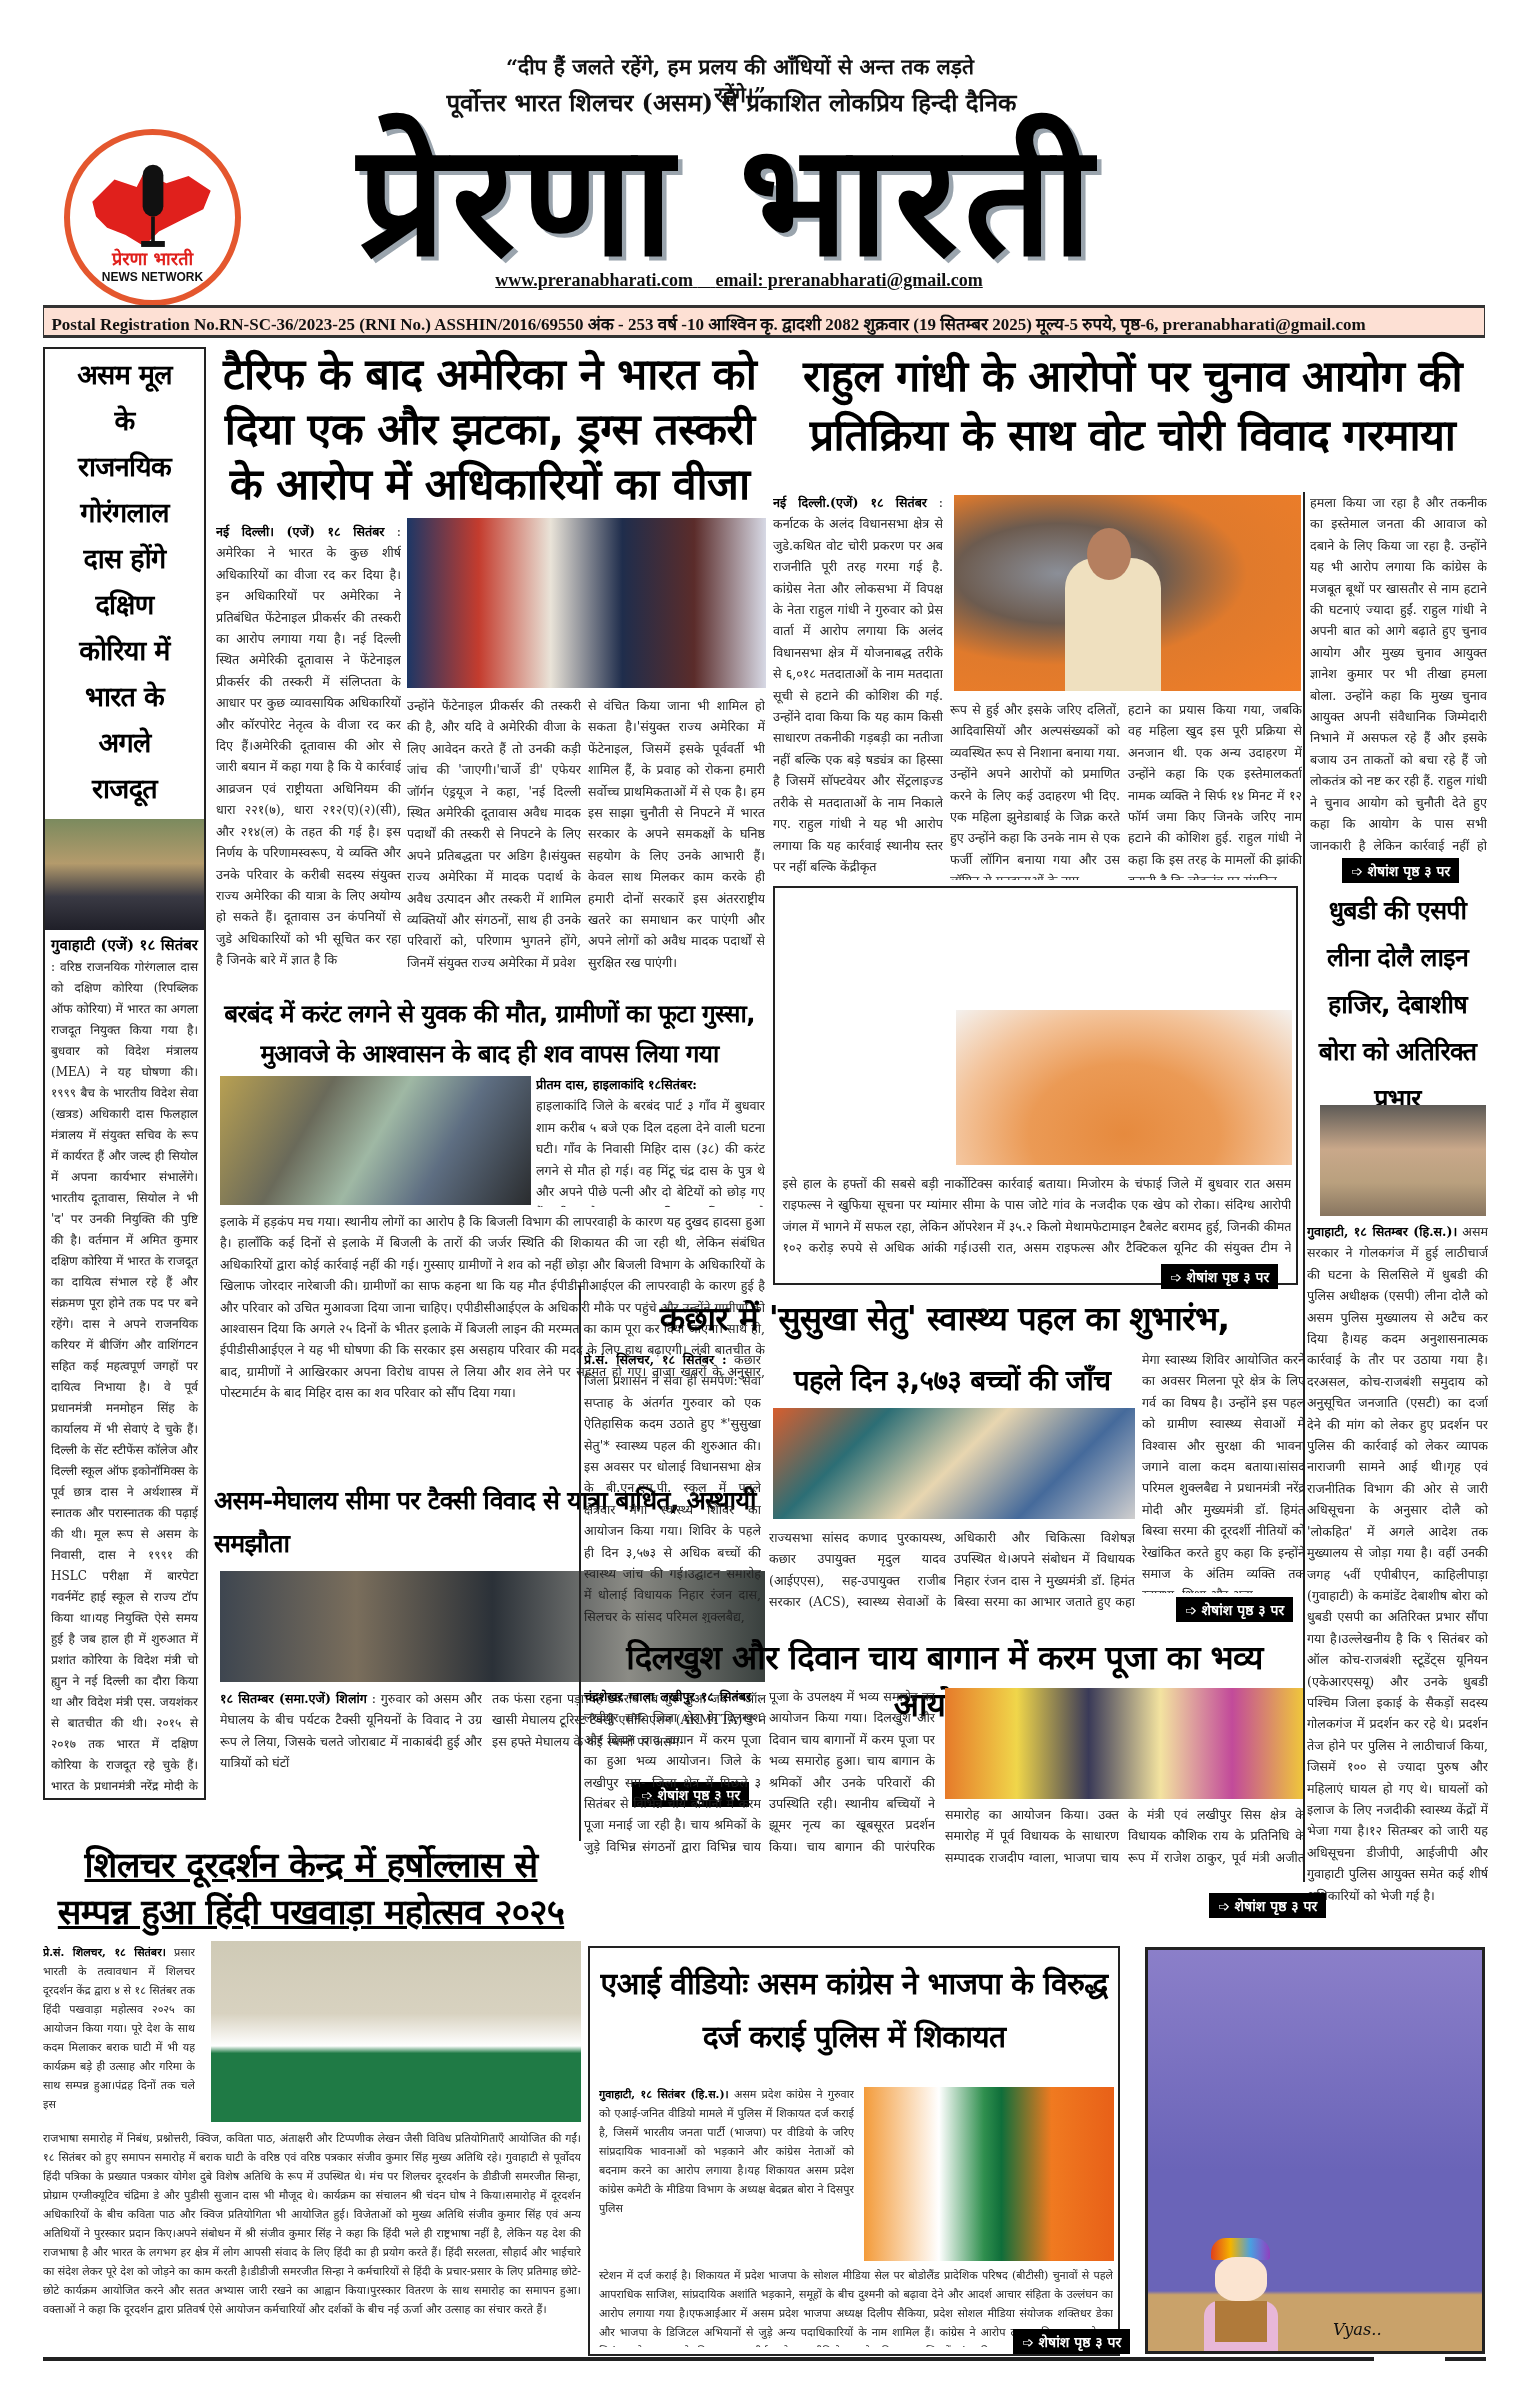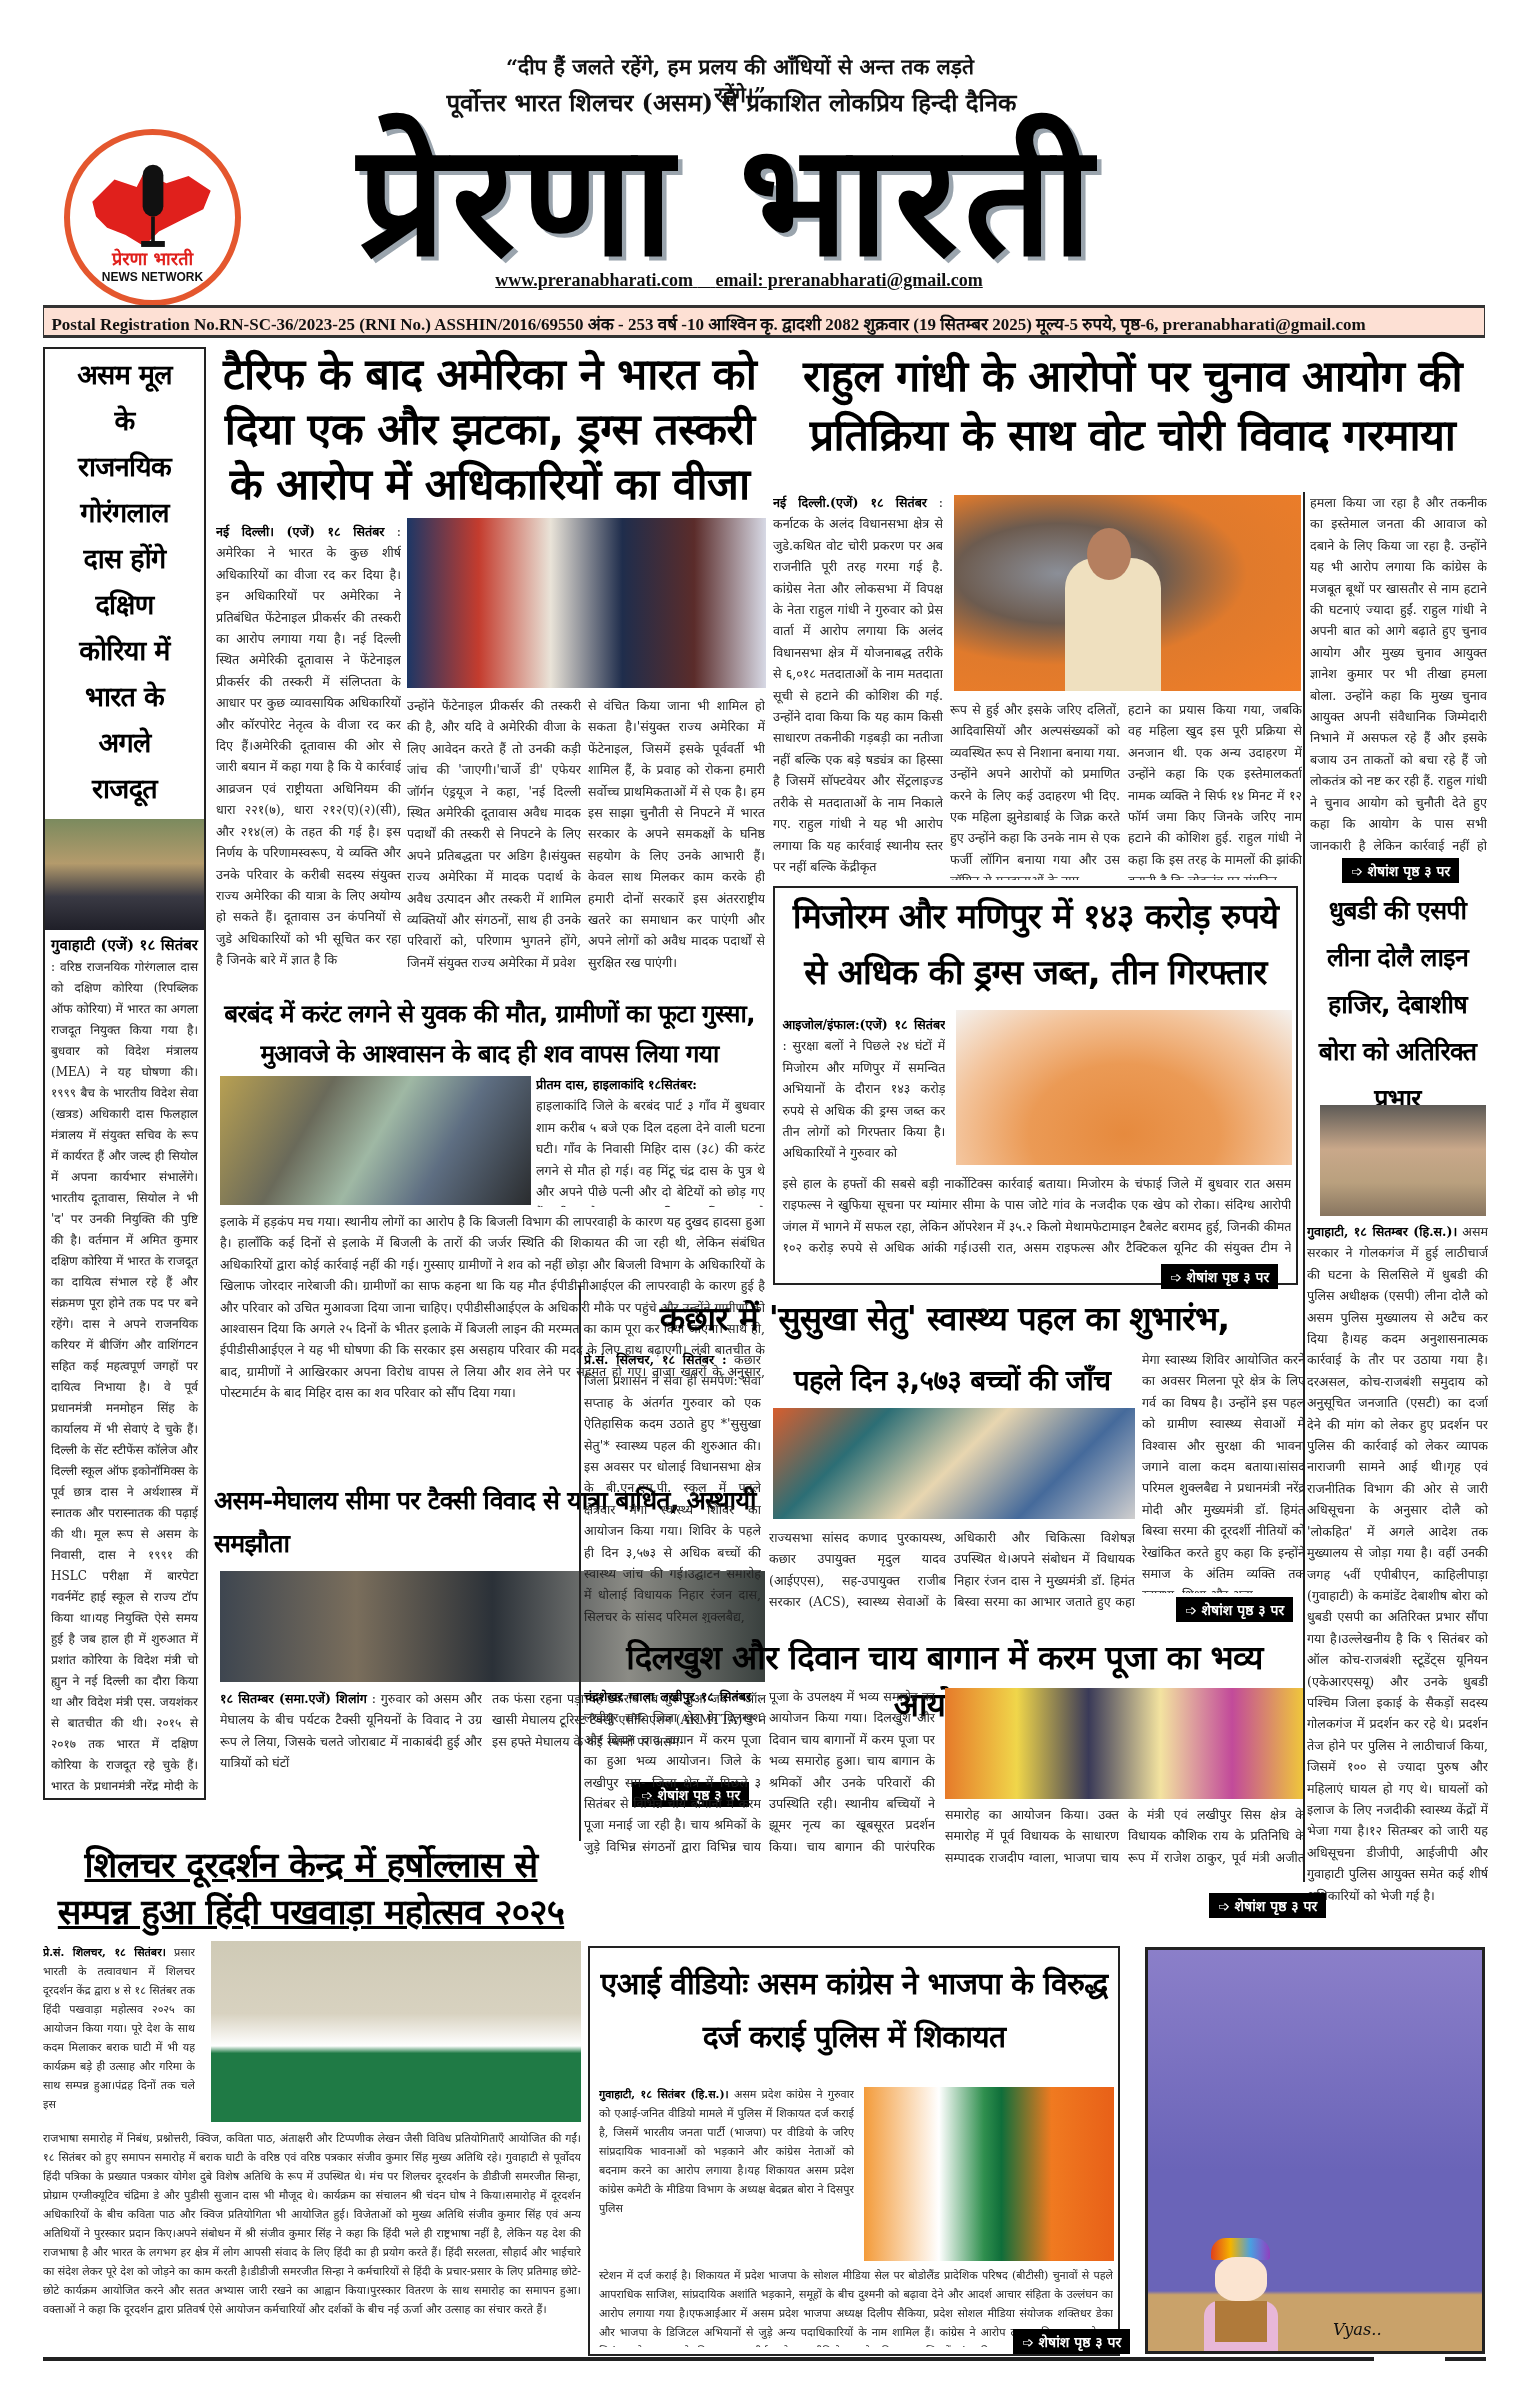--- a/index.html
+++ b/index.html
@@ -88,25 +88,20 @@
 <div class="abs hl" style="left:214px; top:1479px; width:551px; font-size:25px; line-height:43px; text-align:left;">असम-मेघालय सीमा पर टैक्सी विवाद से यात्रा बाधित, अस्थायी समझौता</div>
 <div class="photo" style="left:220px; top:1571px; width:545px; height:111px; background:linear-gradient(90deg,#3e4650 0%,#7a6e5c 25%,#2b3138 50%,#8c8c86 75%,#39403e 100%);"></div>
 <div class="abs body-text" style="left:220px; top:1688px; width:262px; height:111px;">
   <span class="byline">१८ सितम्बर (समा.एजें) शिलांग</span>
   <span>: गुरुवार को असम और मेघालय के बीच पर्यटक टैक्सी यूनियनों के विवाद ने उग्र रूप ले लिया, जिसके चलते जोराबाट में नाकाबंदी हुई और यात्रियों को घंटों</span>
 </div>
 <div class="abs body-text" style="left:492px; top:1688px; width:274px; height:89px;">तक फंसा रहना पड़ा।यह टकराव तब शुरू हुआ जब **ऑल खासी मेघालय टूरिस्ट टैक्सी एसोसिएशन (AKMTTA)** ने इस हफ्ते मेघालय के कई स्थानों पर असम-</div>
 <div class="more" style="left:632px; top:1782px;">➩ शेषांश पृष्ठ ३ पर</div>
 
 <div class="abs boxed" style="left:773px; top:886px; width:525px; height:399px; overflow:hidden;">
-  <div class="hl" style="font-size:34px; line-height:56px; padding:0 4.4px;">मिजोरम और मणिपुर में १४३ करोड़ रुपये से अधिक की ड्रग्स जब्त, तीन गिरफ्तार</div>
-  <div class="body-text" style="position:absolute; left:7.4px; top:126px; width:163px; height:155px;">
-    <span class="byline">आइजोल/इंफाल:(एजें) १८ सितंबर</span>
-    <span>: सुरक्षा बलों ने पिछले २४ घंटों में मिजोरम और मणिपुर में समन्वित अभियानों के दौरान १४३ करोड़ रुपये से अधिक की ड्रग्स जब्त कर तीन लोगों को गिरफ्तार किया है। अधिकारियों ने गुरुवार को</span>
-  </div>
   <div style="position:absolute; left:181px; top:122px; width:336px; height:155px; background:radial-gradient(ellipse at 50% 80%,#e68a3e 0%,#eb9a55 40%,#f3c39a 70%,#f4f1ee 100%);"></div>
   <div class="body-text" style="position:absolute; left:7.4px; top:285px; width:509px; height:89px;">इसे हाल के हफ्तों की सबसे बड़ी नार्कोटिक्स कार्रवाई बताया। मिजोरम के चंफाई जिले में बुधवार रात असम राइफल्स ने खुफिया सूचना पर म्यांमार सीमा के पास जोटे गांव के नजदीक एक खेप को रोका। संदिग्ध आरोपी जंगल में भागने में सफल रहा, लेकिन ऑपरेशन में ३५.२ किलो मेथामफेटामाइन टैबलेट बरामद हुई, जिनकी कीमत १०२ करोड़ रुपये से अधिक आंकी गई।उसी रात, असम राइफल्स और टैक्टिकल यूनिट की संयुक्त टीम ने आइजोल जिले के जेम्बावंक में एक संदिग्ध तस्कर को पकड़ा। उसकी पहचान चंफाई निवासी २५ वर्षीय लालछुआनमाविया के रूप में हुई। उसके पास से १२ ग्राम हेरोइन बरामद हुई, जिसकी कीमत ८.४ लाख रुपये बताई गई। आरोपी और जब्त माल को मिजोरम एक्साइज एंड नारकोटिक्स विभाग को सौंप दिया गया।</div>
 </div>
 <div class="more" style="left:1161px; top:1264px;">➩ शेषांश पृष्ठ ३ पर</div>
 
 <div class="abs hl" style="left:1307px; top:887px; width:181px; font-size:25px; line-height:47px;">धुबडी की एसपी लीना दोलै लाइन हाजिर, देबाशीष बोरा को अतिरिक्त प्रभार</div>
 <div class="photo" style="left:1320px; top:1105px; width:166px; height:111px; background:linear-gradient(180deg,#5d5a56 0%,#c9a88a 40%,#b9a07e 70%,#877560 100%);"></div>
 <div class="abs body-text" style="left:1307px; top:1221px; width:181px; height:813px;">
   <span class="byline">गुवाहाटी, १८ सितम्बर (हि.स.)।</span>
   <span>असम सरकार ने गोलकगंज में हुई लाठीचार्ज की घटना के सिलसिले में धुबडी की पुलिस अधीक्षक (एसपी) लीना दोलै को असम पुलिस मुख्यालय से अटैच कर दिया है।यह कदम अनुशासनात्मक कार्रवाई के तौर पर उठाया गया है। दरअसल, कोच-राजबंशी समुदाय को अनुसूचित जनजाति (एसटी) का दर्जा देने की मांग को लेकर हुए प्रदर्शन पर पुलिस की कार्रवाई को लेकर व्यापक नाराजगी सामने आई थी।गृह एवं राजनीतिक विभाग की ओर से जारी अधिसूचना के अनुसार दोलै को 'लोकहित' में अगले आदेश तक मुख्यालय से जोड़ा गया है। वहीं उनकी जगह ५वीं एपीबीएन, काहिलीपाड़ा (गुवाहाटी) के कमांडेंट देबाशीष बोरा को धुबडी एसपी का अतिरिक्त प्रभार सौंपा गया है।उल्लेखनीय है कि ९ सितंबर को ऑल कोच-राजबंशी स्टूडेंट्स यूनियन (एकेआरएसयू) और उनके धुबडी पश्चिम जिला इकाई के सैकड़ों सदस्य गोलकगंज में प्रदर्शन कर रहे थे। प्रदर्शन तेज होने पर पुलिस ने लाठीचार्ज किया, जिसमें १०० से ज्यादा पुरुष और महिलाएं घायल हो गए थे। घायलों को इलाज के लिए नजदीकी स्वास्थ्य केंद्रों में भेजा गया है।१२ सितम्बर को जारी यह अधिसूचना डीजीपी, आईजीपी और गुवाहाटी पुलिस आयुक्त समेत कई शीर्ष अधिकारियों को भेजी गई है।</span>

